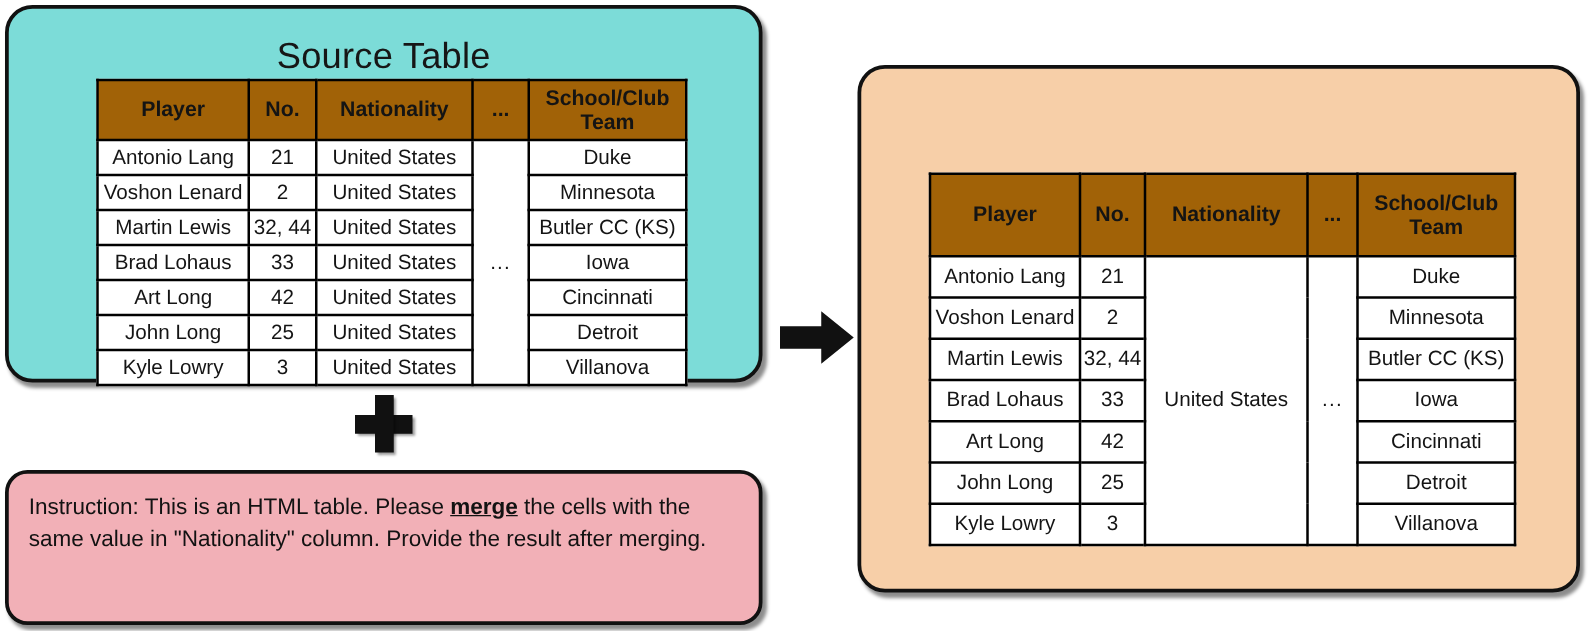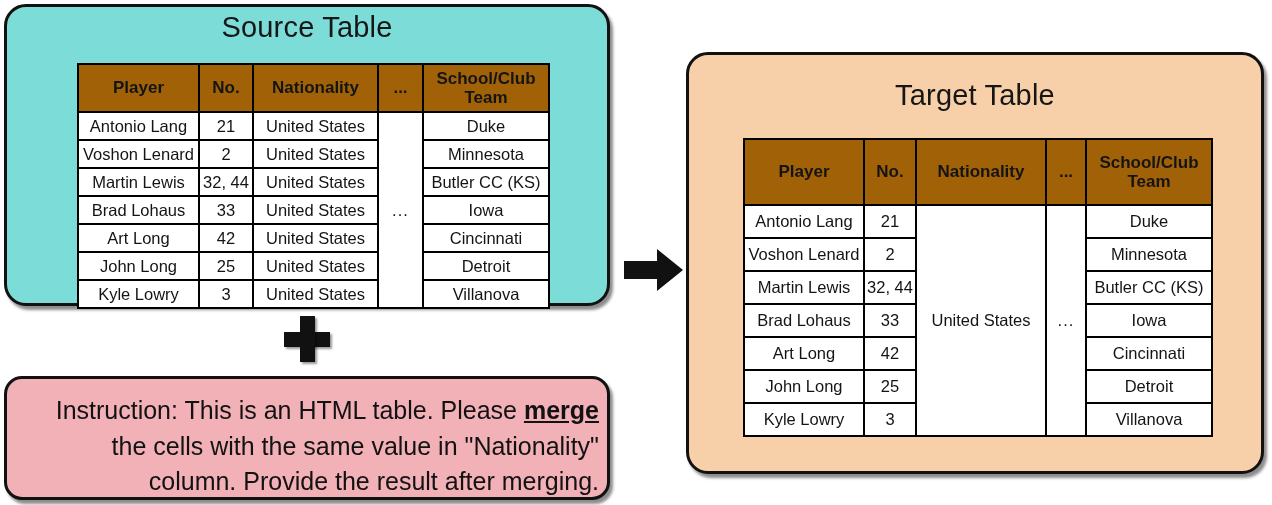--- a/index.html
+++ b/index.html
@@ -50,21 +50,21 @@
   }
 
   
   .panel-title {
     text-align: center;
     font-size: 29px;
     font-weight: 400;
     color: #161616;
     letter-spacing: 0.2px;
   }
-  #source-panel .panel-title { margin-top: 4px; }
+  #source-panel .panel-title { margin-top: 22px; }
   #target-panel .panel-title { margin-top: 24px; }
 
   
   table.grid {
     border-collapse: collapse;
     table-layout: fixed;
     background: #ffffff;
     border: 2.5px solid #000000;
   }
   table.grid td, table.grid th {
@@ -110,22 +110,22 @@
   #target-table tbody td { height: 31px; font-size: 16.5px; }
   #target-table col.c-player { width: 120px; }
   #target-table col.c-no     { width: 52px;  }
   #target-table col.c-nat    { width: 130px; }
   #target-table col.c-dots   { width: 40px;  }
   #target-table col.c-school { width: 126px; }
 
   
   #instruction-text {
     padding: 14px 8px 0 16px;
-    text-align: right;
-    font-size: 25px;
+    text-align: left;
+    font-size: 18px;
     line-height: 1.42;
     color: #121212;
   }
   #instruction-text .bold-underline {
     font-weight: bold;
     text-decoration: underline;
   }
 
   
   #plus-symbol {
@@ -235,21 +235,20 @@
   </div>
 </div>
 
 <div id="arrow-symbol">
   <svg width="60" height="44" viewBox="0 0 60 44" aria-hidden="true">
     <path d="M0 13 L33 13 L33 1 L59 22 L33 43 L33 31 L0 31 Z" fill="#111111"></path>
   </svg>
 </div>
 
 <div class="panel" id="target-panel">
-  <div class="panel-title">Target Table</div>
 
   <table class="grid" id="target-table">
     <colgroup>
       <col class="c-player">
         <col class="c-no">
         <col class="c-nat">
         <col class="c-dots">
         <col class="c-school">
     </colgroup>
     <thead>

